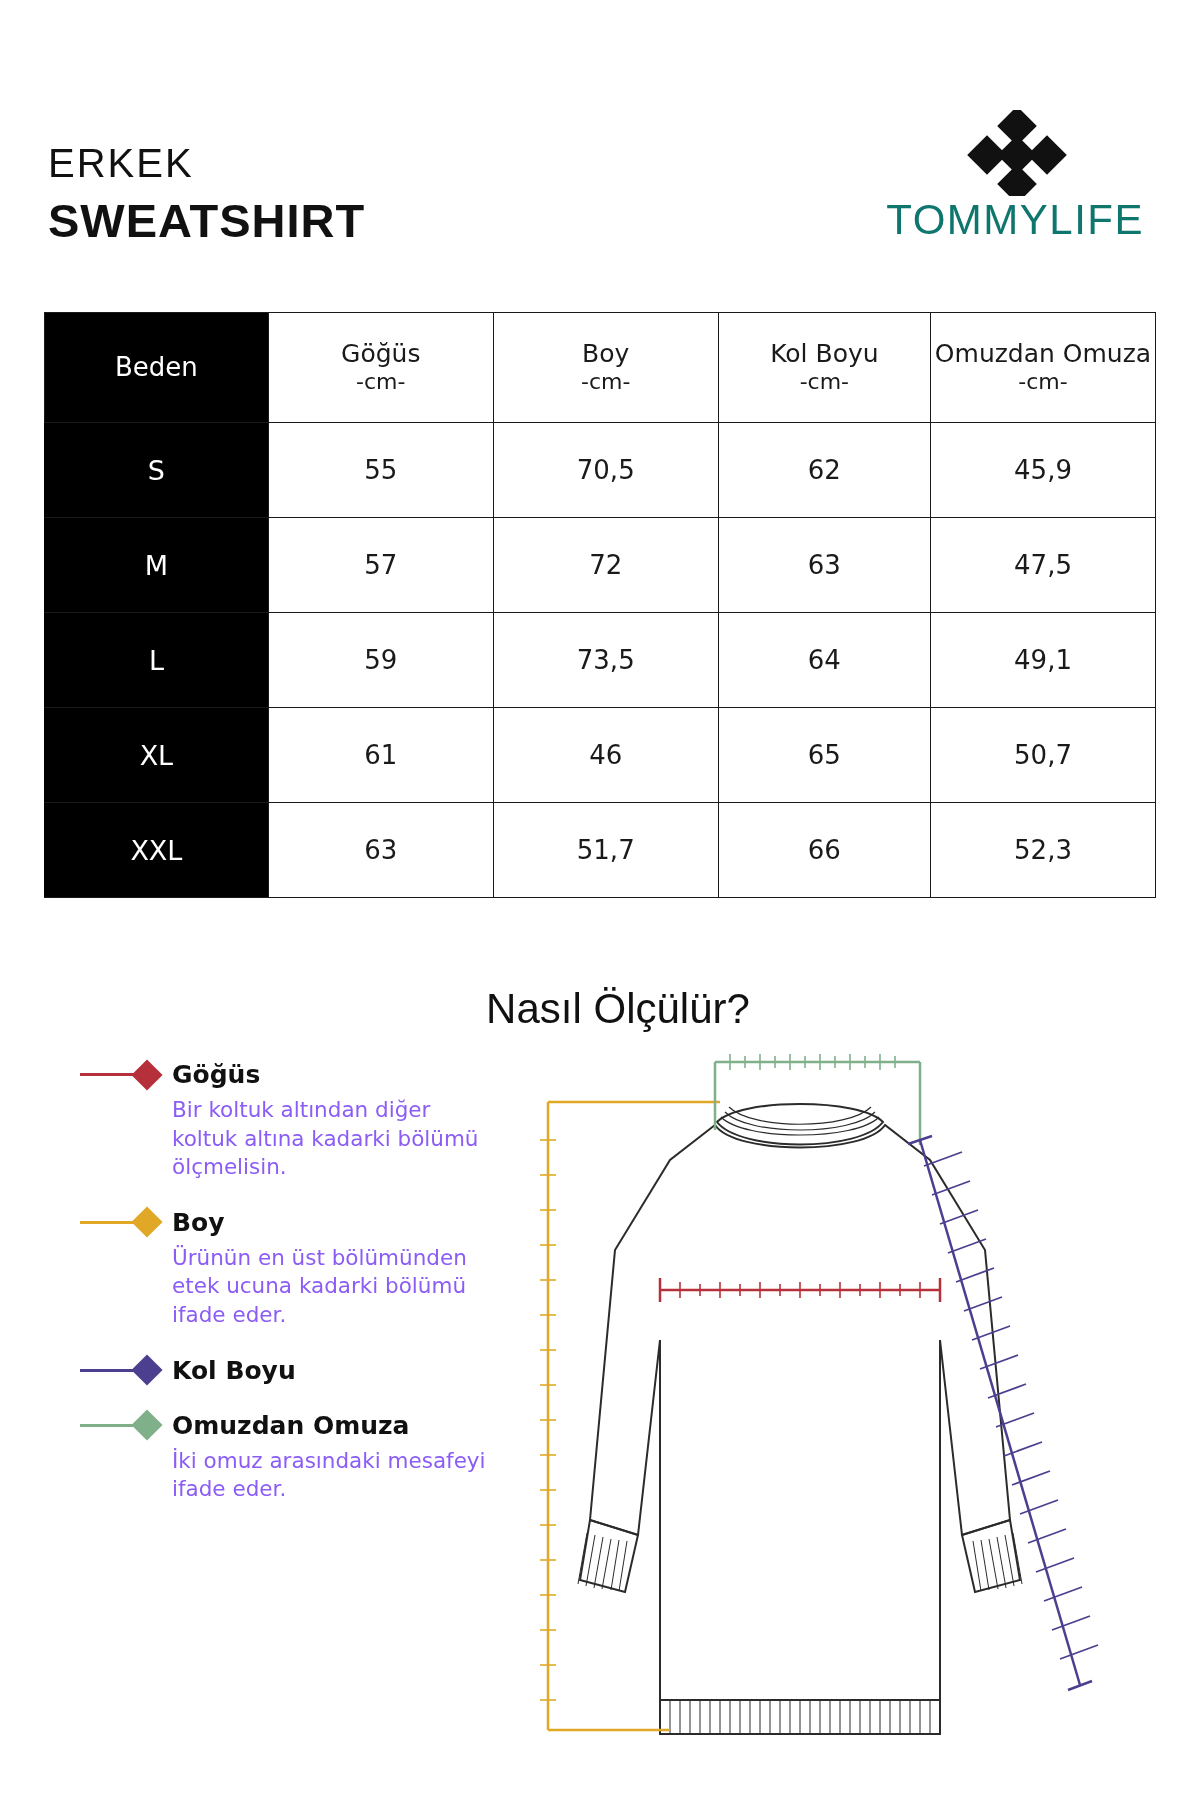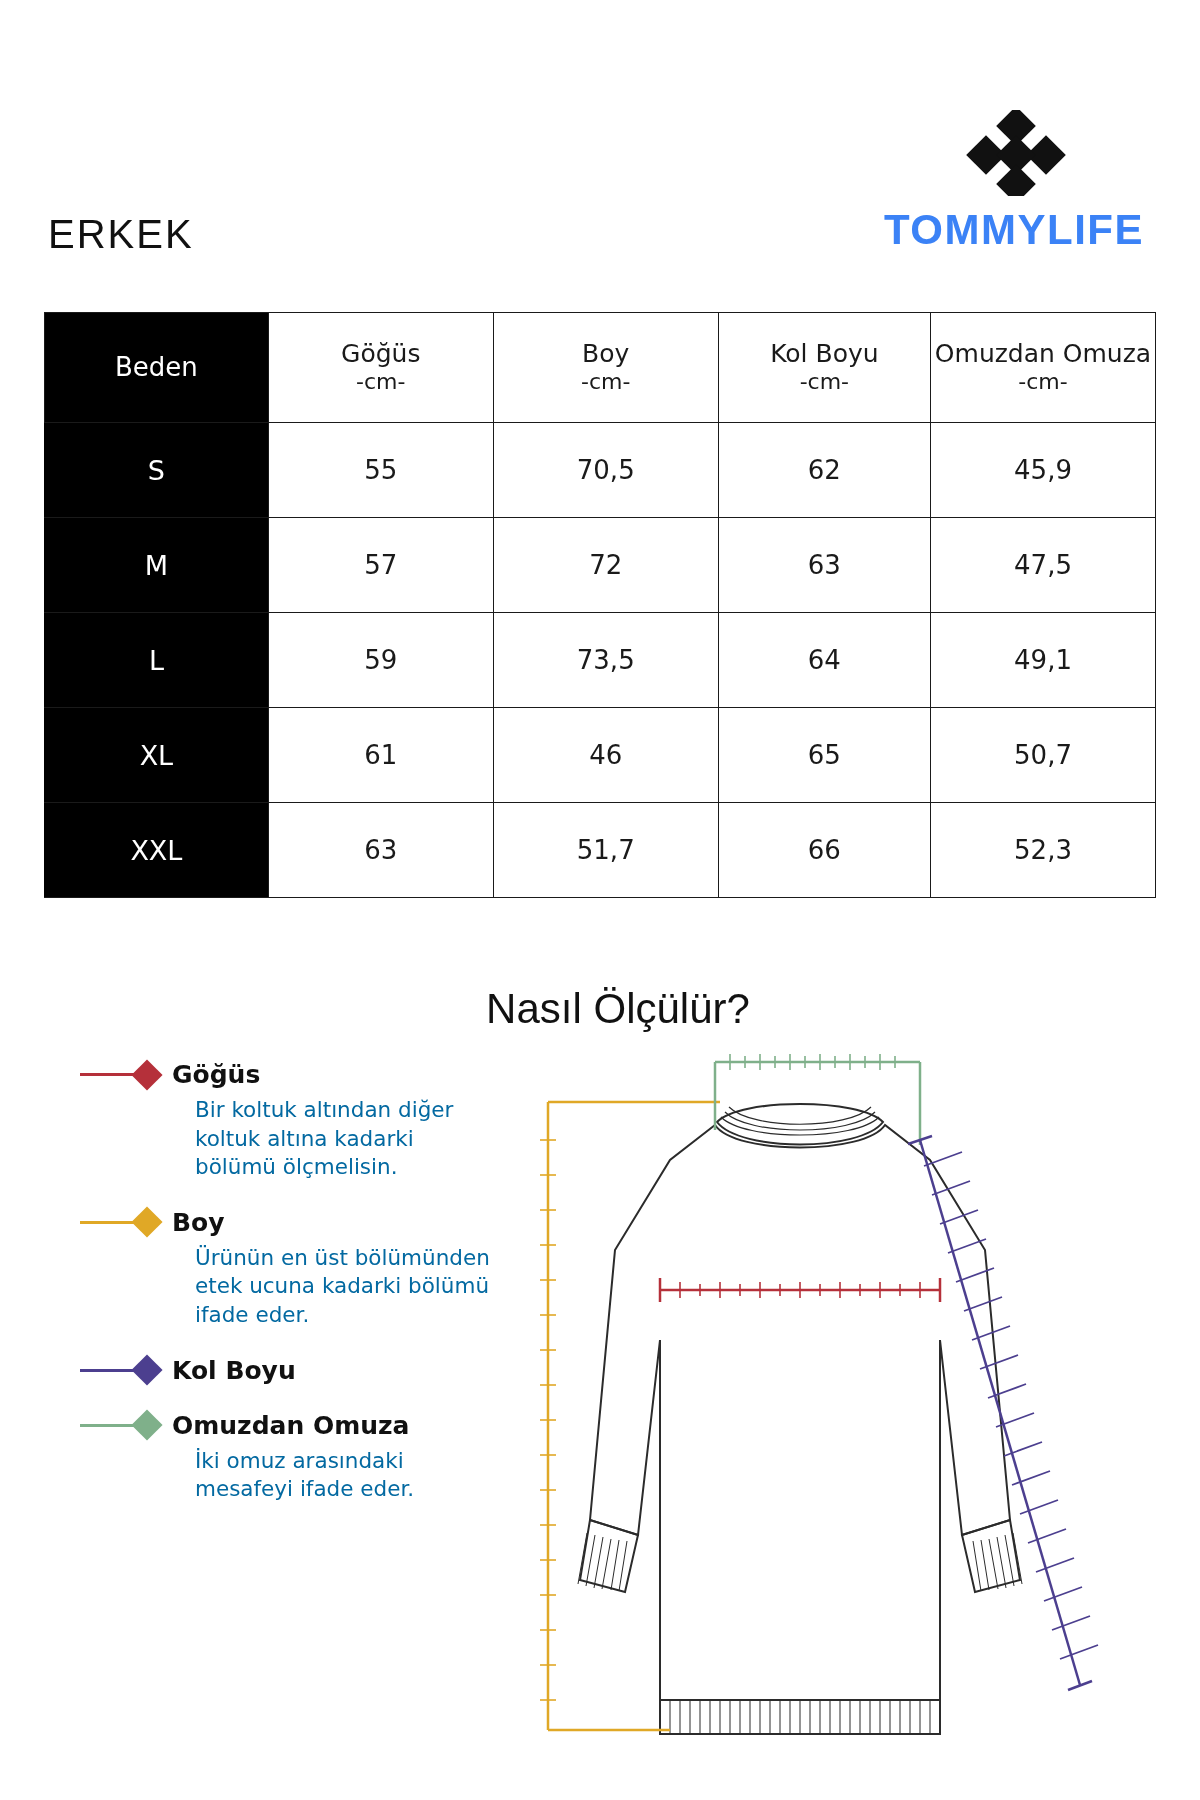--- a/index.html
+++ b/index.html
@@ -45,24 +45,24 @@
   .brand-block {
     display: flex;
     flex-direction: column;
     align-items: center;
     margin-right: 8px;
   }
   .brand-mark { width: 200px; height: 86px; display:block; }
   .brand-name {
     font-family: "Liberation Sans", sans-serif;
     font-size: 42px;
-    font-weight: 700;
+    font-weight: 400;
     letter-spacing: 1.5px;
-    color: #3b82f6;
-    margin-top: 10px;
+    color: #0f766e;
+    margin-top: 0;
   }
 
   
   .size-table {
     position: absolute;
     left: 44px; top: 312px;
     width: 1112px;
     border-collapse: collapse;
     table-layout: fixed;
   }
@@ -136,39 +136,40 @@
     font-family: "DejaVu Sans", sans-serif;
     font-size: 25px;
     font-weight: 700;
     color: #111;
     margin-left: 14px;
   }
   .legend-desc {
     font-family: "DejaVu Sans", sans-serif;
     font-size: 21.5px;
     line-height: 1.33;
-    color: #0369a1;
-    margin-left: 115px;
+    color: #8b5cf6;
+    margin-left: 92px;
     max-width: 340px;
   }
 
   .figure {
     position: absolute;
     left: 520px; top: 1040px;
     width: 620px; height: 700px;
   }
 </style>
 </head>
 <body>
 
 <div class="page">
 
   <div class="header">
     <div class="title-block">
       <div class="title-small">ERKEK</div>
+      <div class="title-big">SWEATSHIRT</div>
     </div>
 
     <div class="brand-block">
       <svg class="brand-mark" viewBox="0 0 200 86">
         <g fill="#111">
           <rect x="88" y="2" width="28" height="28" transform="rotate(45 102 16)"></rect>
           <rect x="58" y="31" width="28" height="28" transform="rotate(45 72 45)"></rect>
           <rect x="118" y="31" width="28" height="28" transform="rotate(45 132 45)"></rect>
           <rect x="88" y="31" width="28" height="28" transform="rotate(45 102 45)"></rect>
           <rect x="88" y="60" width="28" height="28" transform="rotate(45 102 74)"></rect>

